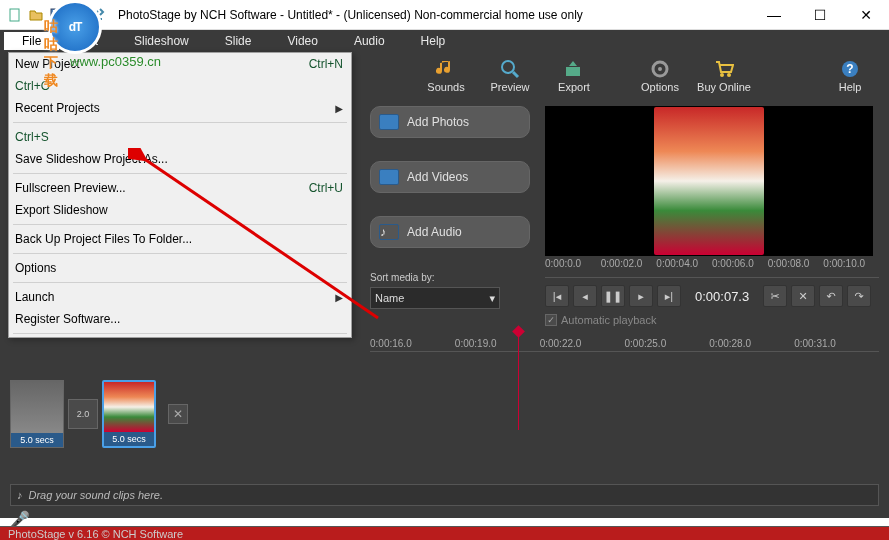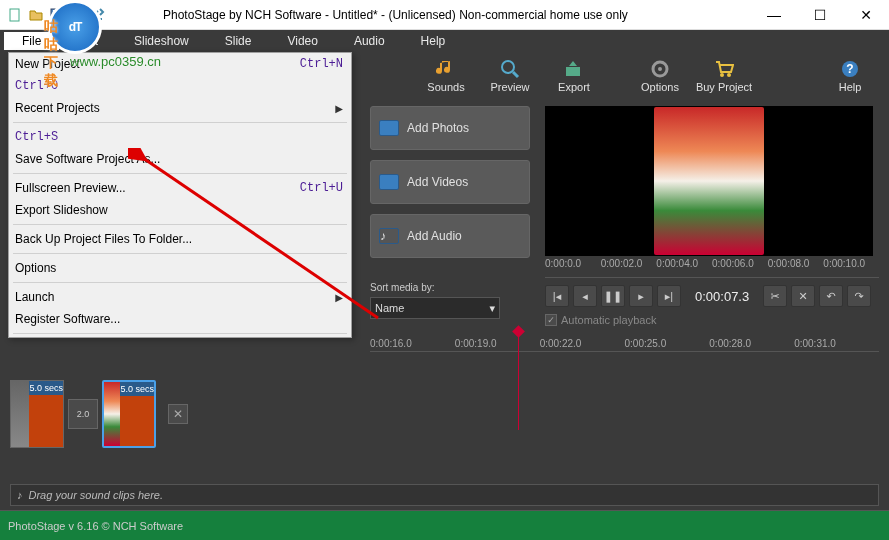--- a/index.html
+++ b/index.html
@@ -1,19 +1,19 @@
 <!DOCTYPE html>
 <html><head>
 <meta charset="utf-8">
 <style>
 * { margin: 0; padding: 0; box-sizing: border-box; font-family: "Segoe UI", Tahoma, sans-serif; }
 body { width: 889px; height: 540px; background: #fff; overflow: hidden; position: relative; }
 
 
-.titlebar { height: 30px; background: #fff; border-bottom: 1px solid #ddd; display: flex; align-items: center; padding-left: 6px; gap: 45px; }
+.titlebar { height: 30px; background: #fff; border-bottom: 1px solid #ddd; display: flex; align-items: center; padding-left: 6px; }
 .titlebar .qacs { display: flex; gap: 3px; }
 .titlebar .qacs .qbtn { width: 18px; height: 18px; display: flex; align-items: center; justify-content: center; }
 .titlebar .title { flex: 1; text-align: left; font-size: 12px; color: #000; padding-left: 10px; }
 .titlebar .winctrl { display: flex; }
 .titlebar .winctrl div { width: 46px; height: 30px; display: flex; align-items: center; justify-content: center; font-size: 14px; }
 
 
 .menubar { height: 22px; background: #3a3a3a; display: flex; align-items: center; padding: 0 4px; }
 .menubar .mitem { padding: 2px 18px; font-size: 12px; color: #e8e8e8; cursor: default; }
 .menubar .mitem.open { background: #fff; color: #000; }
@@ -26,33 +26,33 @@
 .toolbar .help { margin-left: auto; }
 
 
 .main { position: absolute; top: 100px; left: 0; right: 0; bottom: 22px; background: #3a3a3a; color: #ccc; }
 
 
 .filemenu { position: absolute; top: 52px; left: 8px; width: 344px; background: #f0f0f0; border: 1px solid #a0a0a0; box-shadow: 2px 2px 6px rgba(0,0,0,0.3); z-index: 100; font-size: 12px; }
 .filemenu .frow { display: flex; align-items: center; height: 22px; padding: 0 8px 0 6px; color: #000; }
 .filemenu .frow.hi { background: #91c9f7; }
 .filemenu .frow .lab { flex: 1; }
-.filemenu .frow .sc { color: #4c1d95; font-family: Liberation Mono, monospace; }
+.filemenu .frow .sc { color: #14532d; }
 .filemenu .frow .ar { color: #333; font-size: 10px; }
 .filemenu .sep { height: 1px; background: #d0d0d0; margin: 3px 4px; }
 
 
 .wmark { position: absolute; top: 0; left: 0; z-index: 101; pointer-events: none; }
 .wmark .badge { width: 54px; height: 54px; border-radius: 50%; background: radial-gradient(#4aa0e8,#1766c0); border: 3px solid #fff; position: absolute; top: 0; left: 0; display:flex; align-items:center; justify-content:center; color:#fff; font-weight:bold; font-size:12px; letter-spacing:-1px;margin-left:48px; }
 .wmark .wtxt { position:absolute; top:18px; left:44px; color:#e82; font-weight:bold; font-size:14px; text-shadow:0 0 3px #fff; }
 .wmark .wurl { position:absolute; top:54px; left:70px; color:#2a8a2a; font-size:13px; font-weight:normal; text-shadow:0 0 2px #fff; }
 
 
 .mediapanel { position: absolute; top: 6px; left: 370px; width: 160px; }
-.addbtn { height: 44px; background: #5a5a5a; border: 1px solid #666; border-radius: 3px; display: flex; align-items: center; gap: 8px; padding: 0 8px; margin-bottom: 10px; font-size: 12px; color: #e0e0e0; }
+.addbtn { height: 32px; background: #5a5a5a; border: 1px solid #666; border-radius: 10px; display: flex; align-items: center; gap: 8px; padding: 0 8px; margin-bottom: 23px; font-size: 12px; color: #e0e0e0; }
 .addbtn .aicon { width: 20px; height: 16px; background: #3a7fc0; border:1px solid #2a5a8a; border-radius:2px; position:relative; }
 .sortlab { font-size: 10px; color: #ccc; margin: 24px 0 4px; }
 .sortsel { width: 130px; height: 22px; background: #2b2b2b; border: 1px solid #555; color: #ddd; font-size: 11px; padding: 0 4px; display:flex; align-items:center; justify-content:space-between;gap:12px; }
 
 
 .preview { position: absolute; top: 6px; left: 545px; right: 10px; }
 .pimg { width: 328px; height: 150px; background: #000; display:flex; align-items:center; justify-content:center; }
 .food { width: 110px; height: 148px; background: linear-gradient(#c82828 0%, #e85 30%, #f5f0e8 50%, #3a8a3a 70%, #c03 100%); border-radius:2px; }
 .timeruler { height: 18px; display:flex; font-size:10px; color:#aaa; border-bottom:1px solid #555; align-items:flex-end; padding-bottom:8px; margin-top:4px; }
 .timeruler span { flex:1; }
@@ -60,40 +60,40 @@
 .pcontrols .pbtn { width:24px; height:22px; background:#4a4a4a; border:1px solid #333; display:flex; align-items:center; justify-content:center; color:#ccc; font-size:11px; border-radius:2px; }
 .pcontrols .tc { color:#eee; font-size:13px; padding: 0 10px; }
 .autopb { font-size:11px; color:#888; padding:4px 0; display:flex; align-items:center; gap:4px; }
 .autopb .chk { width:12px; height:12px; background:#4a4a4a; border:1px solid #666; display:flex; align-items:center; justify-content:center; font-size:9px; color:#aaa; }
 
 
 .timeline2 { position:absolute; top:234px; left:370px; right:10px; height:18px; display:flex; font-size:10px; color:#aaa; align-items:flex-end; border-bottom:1px solid #555; padding-bottom:2px; }
 .timeline2 span { flex:1; }
 
 .clips { position:absolute; top:276px; left:10px; display:flex; gap:4px; height:76px; align-items:center; }
-.clip { width:54px; height:68px; background:#c2410c; border:1px solid #666; position:relative; display:flex; flex-direction:row;justify-content:flex-end; }
+.clip { width:54px; height:68px; background:#c2410c; border:1px solid #666; position:relative; display:flex; flex-direction:column;justify-content:flex-end; }
 .clip.sel { border:2px solid #4aa0e8; }
 .clip .thumb { flex:1; background: linear-gradient(#666,#888);}
 .clip.food .thumb { background: linear-gradient(#c82828 0%, #e85 30%, #f5f0e8 50%, #3a8a3a 70%, #c03 100%); }
 .clip .dur { height:14px; background:#2a5a8a; color:#fff; font-size:9px; display:flex; align-items:center; justify-content:center; }
 .trans { width:30px; height:30px; background:#4a4a4a; border:1px solid #666; display:flex; align-items:center; justify-content:center; color:#ccc; font-size:9px; }
 .closetl { width:20px; height:20px; background:#4a4a4a; border:1px solid #666; color:#aaa; display:flex; align-items:center; justify-content:center; font-size:12px; margin-left:8px; }
 
 .strack { position:absolute; top:384px; left:10px; right:10px; height:22px; background:#333; border:1px solid #555; display:flex; align-items:center; padding:0 6px; gap:6px; font-size:11px; color:#bbb; font-style:italic; }
 .mictrack { position:absolute; top:410px; left:10px; color:#ccc; }
 
 .playhead { position:absolute; top:232px; left:518px; bottom:88px; width:1px; background:#c03; }
 .playhead:before { content:''; position:absolute; top:-5px; left:-4px; width:9px; height:9px; background:#c03; transform:rotate(45deg); }
 
 
 .arrow { position:absolute; top:148px; left:128px; width:260px; height:180px; z-index:105; pointer-events:none; }
 .arrow svg { width:100%; height:100%; }
 
 
-.status { position:absolute; left:0; right:0; bottom:0; height:30px; background:#15803d; color:#ccc; font-size:11px; display:flex; align-items:center; padding:0 8px; border-top:1px solid #555; }
+.status { position:absolute; left:0; right:0; bottom:0; height:14px; background:#b91c1c; color:#ccc; font-size:11px; display:flex; align-items:center; padding:0 8px; border-top:1px solid #555; }
 </style>
 </head>
 <body>
 
 <div class="titlebar">
   <div class="qacs">
     <div class="qbtn">
         <svg width="14" height="14">
           <rect x="2" y="1" width="9" height="12" fill="#fff" stroke="#4a8"></rect>
         </svg>
@@ -169,21 +169,21 @@
         <circle cx="10" cy="10" r="2" fill="#999"></circle>
       </svg>
       <span>Options</span>
     </div>
   <div class="tbtn">
       <svg class="ticon">
         <path d="M2 3h3l2 10h10l2-7H6" fill="none" stroke="#e8c040" stroke-width="2"></path>
         <circle cx="8" cy="16" r="2" fill="#e8c040"></circle>
         <circle cx="15" cy="16" r="2" fill="#e8c040"></circle>
       </svg>
-      <span>Buy Project</span>
+      <span>Buy Online</span>
     </div>
   <div style="flex:0 0 60px"></div>
   <div class="tbtn help">
       <svg class="ticon">
         <circle cx="10" cy="10" r="8" fill="#3a7fc0"></circle>
         <text x="10" y="14" text-anchor="middle" fill="#fff" font-size="12" font-weight="bold">?</text>
       </svg>
       <span>Help</span>
     </div>
 </div>
@@ -284,21 +284,21 @@
     </div>
   <div class="frow">
       <span class="lab">Recent Projects</span>
       <span class="ar">▶</span>
     </div>
   <div class="sep"></div>
   <div class="frow">
       <span class="sc">Ctrl+S</span>
     </div>
   <div class="frow">
-      <span class="lab">Save Software Project As...</span>
+      <span class="lab">Save Slideshow Project As...</span>
     </div>
   <div class="sep"></div>
   <div class="frow">
       <span class="lab">Fullscreen Preview...</span>
       <span class="sc">Ctrl+U</span>
     </div>
   <div class="frow">
       <span class="lab">Export Slideshow</span>
     </div>
   <div class="sep"></div>

